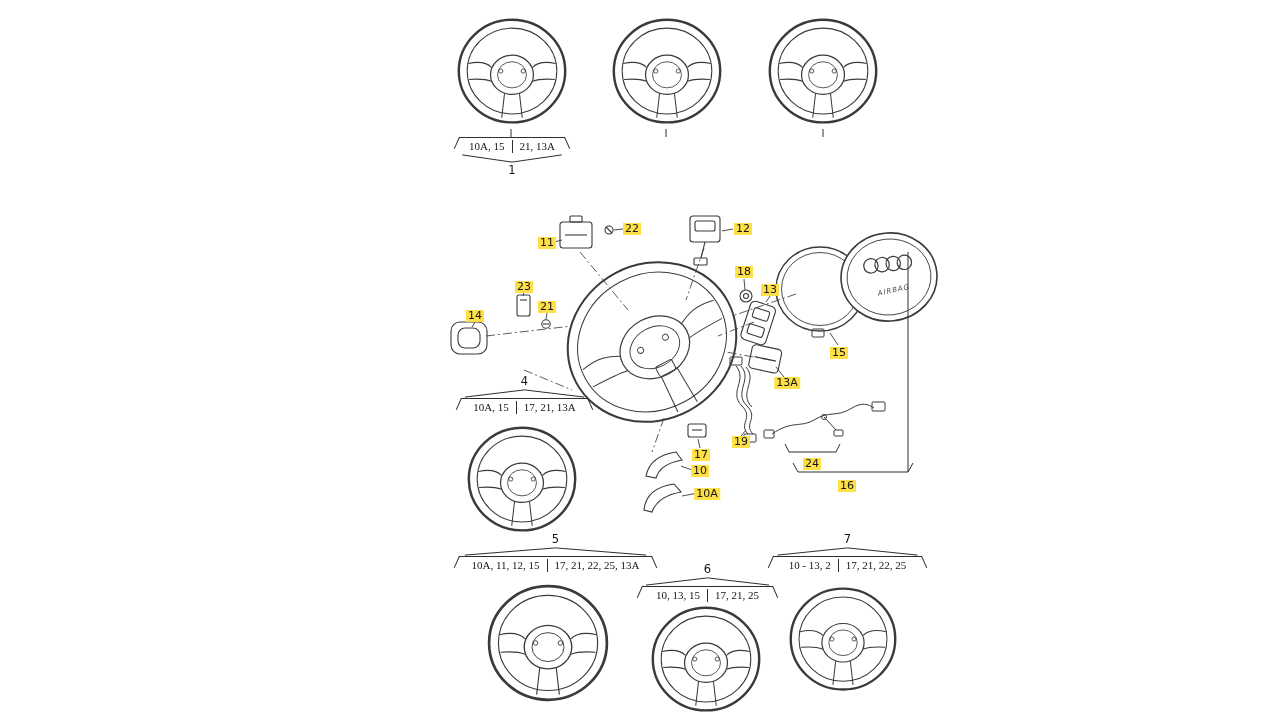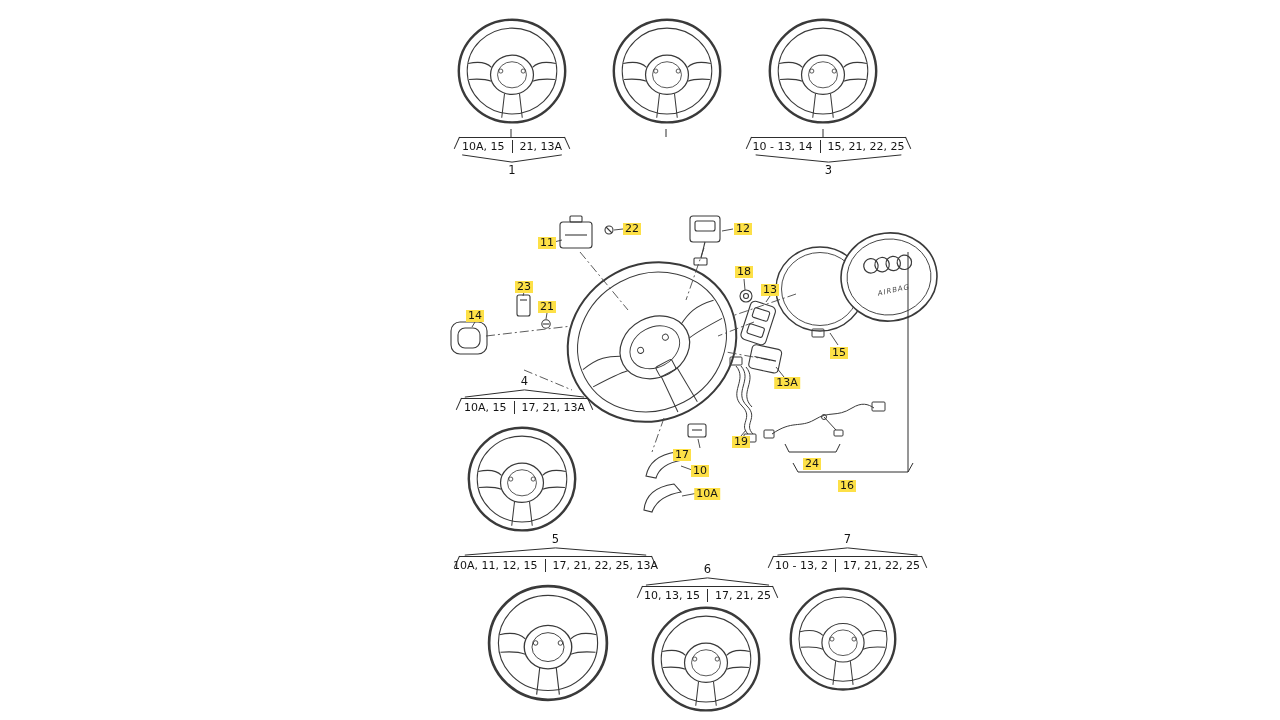--- a/index.html
+++ b/index.html
@@ -3,21 +3,21 @@
 <meta charset="utf-8">
 <style>
   html,body{margin:0;padding:0;background:#fff;}
   #stage{position:relative;width:1280px;height:720px;background:#ffffff;overflow:hidden;
          font-family:"DejaVu Sans","Liberation Sans",sans-serif;color:#141414;}
   #art{position:absolute;left:0;top:0;}
 
   
   .wgroup{position:absolute;font-size:11px;line-height:13px;color:#141414;}
   .lrow{position:relative;display:flex;justify-content:center;align-items:stretch;gap:7px;
-        border-top:1.3px solid #2e2e2e;padding:2px 4px 1px 4px;white-space:nowrap;}
+        border-top:1.3px solid #2e2e2e;padding:2px 4px 1px 4px;white-space:nowrap;font-family:Liberation Serif, serif;}
   .lrow .tick{position:absolute;top:-1px;width:1.2px;height:13px;background:#2e2e2e;}
   .lrow .tick.tl{left:0;transform-origin:top center;transform:rotate(24deg);}
   .lrow .tick.tr{right:0;transform-origin:top center;transform:rotate(-24deg);}
   .ldiv{width:0;border-left:1.2px solid #2e2e2e;}
   .vee{display:block;width:100%;height:9px;}
   .vee path{fill:none;stroke:#2e2e2e;}
   .lnum{text-align:center;font-size:11.5px;padding:1px 0;}
 
   
   .callout{position:absolute;transform:translate(-50%,-50%);font-size:11px;
@@ -217,54 +217,41 @@
   <div class="callout" style="left:632px;top:229px">22</div>
   <div class="callout" style="left:743px;top:229px">12</div>
   <div class="callout" style="left:744px;top:272px">18</div>
   <div class="callout" style="left:770px;top:290px">13</div>
   <div class="callout" style="left:524px;top:287px">23</div>
   <div class="callout" style="left:547px;top:307px">21</div>
   <div class="callout" style="left:475px;top:316px">14</div>
   <div class="callout" style="left:839px;top:353px">15</div>
   <div class="callout" style="left:787px;top:383px">13A</div>
   <div class="callout" style="left:741px;top:442px">19</div>
-  <div class="callout" style="left:682px;top:455px">17</div>
+  <div class="callout" style="left:701px;top:455px">17</div>
   <div class="callout" style="left:700px;top:471px">10</div>
   <div class="callout" style="left:707px;top:494px">10A</div>
   <div class="callout" style="left:812px;top:464px">24</div>
   <div class="callout" style="left:847px;top:486px">16</div>
 
   <div class="wgroup" style="left:459px;top:137px;width:106px">
     <div class="lrow">
       <span class="tick tl"></span>
       <span class="tick tr"></span>
       <span>10A, 15</span>
       <span class="ldiv"></span>
       <span>21, 13A</span>
     </div>
     <svg class="vee" viewBox="0 0 100 10" preserveAspectRatio="none">
       <path d="M3,1 L50,9 L97,1" vector-effect="non-scaling-stroke"></path>
       </svg>
     <div class="lnum">1</div>
   </div>
 
 
-  <div class="wgroup" style="left:751px;top:137px;width:155px">
-    <div class="lrow">
-      <span class="tick tl"></span>
-      <span class="tick tr"></span>
-      <span>10 - 13, 14</span>
-      <span class="ldiv"></span>
-      <span>15, 21, 22, 25</span>
-    </div>
-    <svg class="vee" viewBox="0 0 100 10" preserveAspectRatio="none">
-      <path d="M3,1 L50,9 L97,1" vector-effect="non-scaling-stroke"></path>
-      </svg>
-    <div class="lnum">3</div>
-  </div>
 
   <div class="wgroup" style="left:461px;top:374px;width:127px">
     <div class="lnum">4</div>
     <svg class="vee" viewBox="0 0 100 10" preserveAspectRatio="none">
       <path d="M3,9 L50,1 L97,9" vector-effect="non-scaling-stroke"></path>
       </svg>
     <div class="lrow">
       <span class="tick tl"></span>
       <span class="tick tr"></span>
       <span>10A, 15</span>

